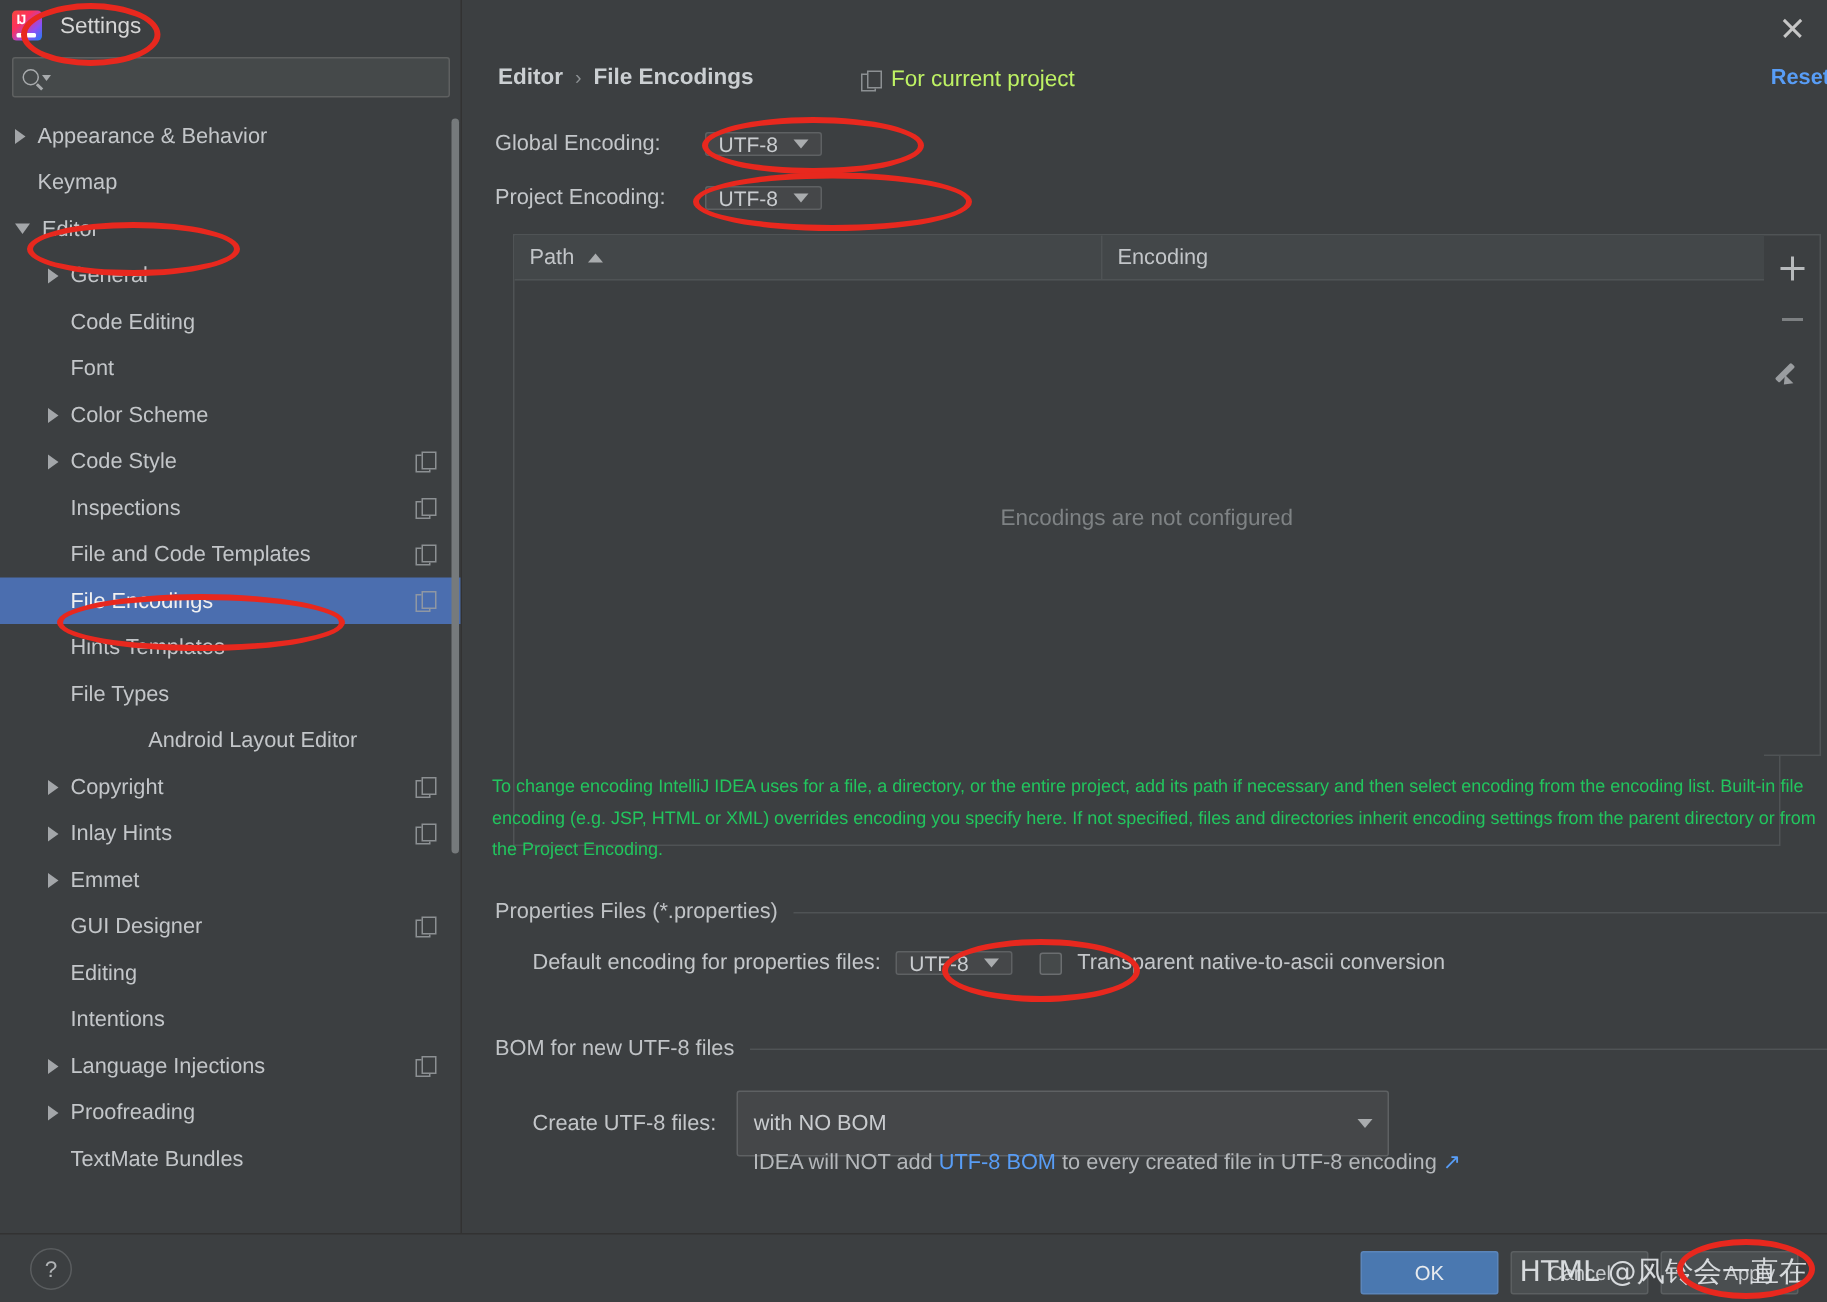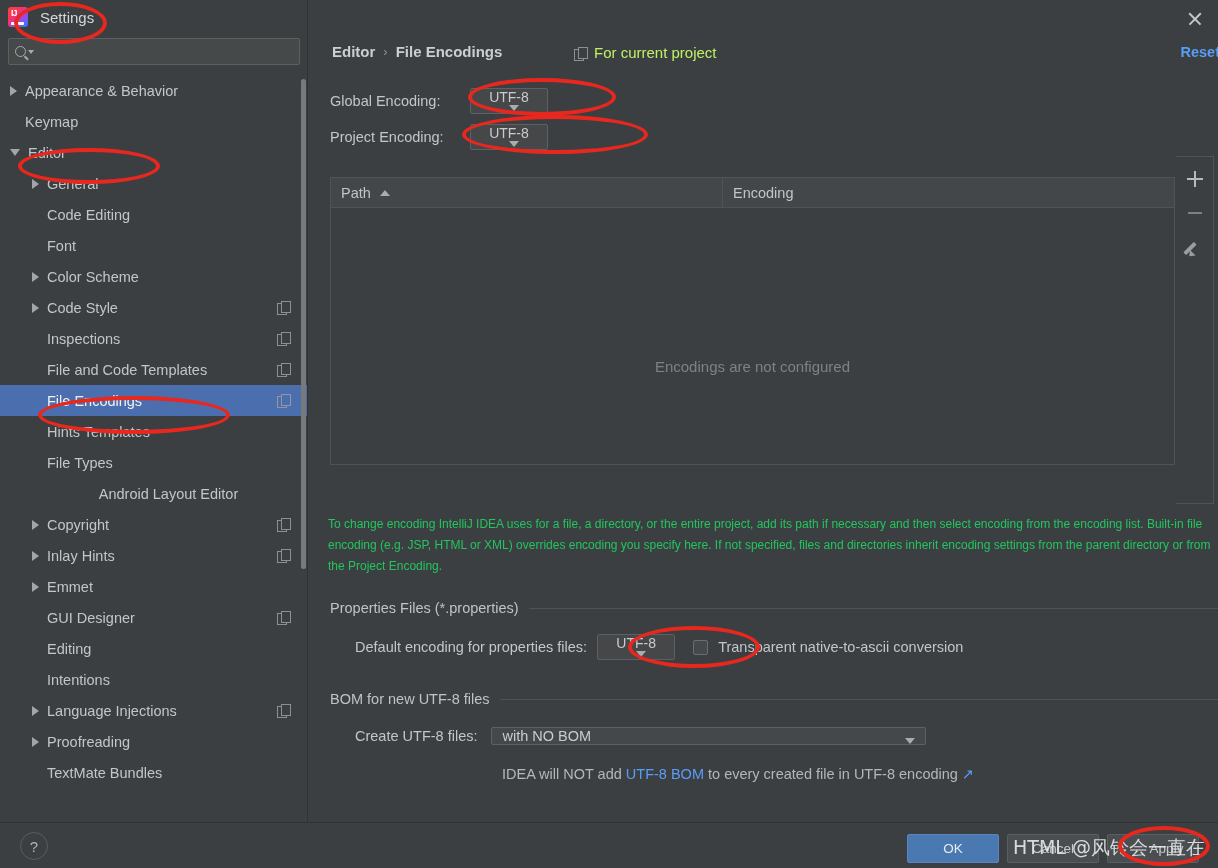--- a/index.html
+++ b/index.html
@@ -135,34 +135,34 @@
   #for-project .copy-badge { margin-right: 6px; width: 14px; height: 14px; }
 
   .enc-row {
     position: absolute; left: 22px; display: flex; align-items: center;
     font-size: 14.5px; color: #c3c6c9;
   }
   #row-global { top: 88px; }
   #row-project { top: 124px; justify-content: center; }
   .enc-row .enc-label { width: 140px; }
   .combo-sm {
-    height: 26px; min-width: 78px; border: 1px solid #5e6163; background: #454749;
+    height: 16px; min-width: 78px; border: 1px solid #5e6163; background: #454749;
     border-radius: 2px; display: flex; align-items: center;
-    padding: 0 8px; color: #c9cccf; font-size: 14px; cursor: pointer; flex-direction: column;
+    padding: 0 8px; color: #c9cccf; font-size: 14px; cursor: pointer;
   }
   .caret {
     width: 0; height: 0; margin-left: 10px;
     border-left: 5px solid transparent; border-right: 5px solid transparent;
     border-top: 6px solid #a9acae;
   }
 
   
   #enc-table {
-    position: absolute; left: 22px; top: 156px; width: 845px; height: 288px;
-    border: 1px solid #4f5355; background: #3c3f41; margin-top: 21px;
+    position: absolute; left: 34px; top: 156px; width: 845px; height: 408px;
+    border: 1px solid #4f5355; background: #3c3f41;
   }
   #table-head {
     height: 30px; display: flex; background: #434749;
     border-bottom: 1px solid #4f5355;
   }
   #table-head .th {
     display: flex; align-items: center; padding-left: 10px;
     font-size: 14.5px; color: #c2c5c8;
   }
   #th-path { width: 392px; border-right: 1px solid #4f5355; }
@@ -232,22 +232,22 @@
     width: 15px; height: 15px; border: 1px solid #6b6e70; background: #45494a;
     border-radius: 2px; margin: 0 10px 0 18px; flex: none; cursor: pointer;
   }
 
   #bom-row {
     position: absolute; left: 47px; top: 727px;
     display: flex; align-items: center; font-size: 14.5px; color: #c3c6c9;
   }
   #bom-row .lbl { margin-right: 14px; }
   .combo-lg {
-    width: 435px; height: 18px; border: 1px solid #5e6163; background: #454749;
-    border-radius: 2px; display: flex; align-items: flex-end; justify-content: space-between;
+    width: 435px; height: 44px; border: 1px solid #5e6163; background: #454749;
+    border-radius: 2px; display: flex; align-items: center; justify-content: space-between;
     padding: 0 10px; color: #c9cccf; font-size: 14.5px; cursor: pointer;
   }
   #bom-note {
     position: absolute; left: 194px; top: 766px; font-size: 14.5px; color: #b4b7ba;
   }
   #bom-note .link { color: #589df6; }
   #bom-note .ext { color: #589df6; margin-left: 4px; }
 
   
   #bottom {

